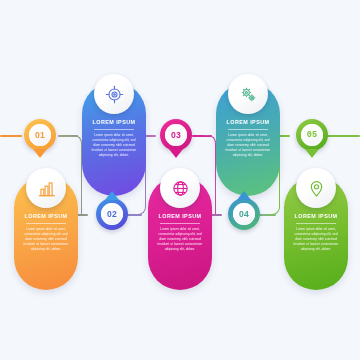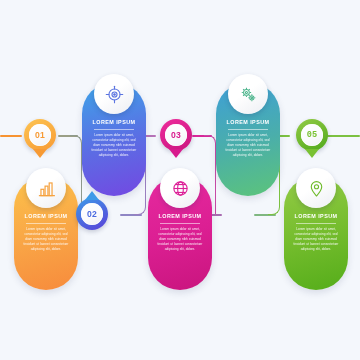--- a/index.html
+++ b/index.html
@@ -182,36 +182,43 @@
   </div>
 
   <div class="pin down" style="left:24px;top:119px;">
     <div class="ring" style="background:linear-gradient(150deg,#fdc452 0%,#f79a34 100%);"></div>
     <div class="tail" style="border-top:9px solid #f79a34;"></div>
     <div class="disc">
       <span class="num" style="color:#f79a34;">01</span>
     </div>
   </div>
 
-  <div class="pin up" style="left:76px;top:198px;">
+  <div class="pin up" style="left:96px;top:198px;">
     <div class="ring" style="background:linear-gradient(150deg,#3d9be8 0%,#5a3fd8 100%);"></div>
     <div class="tail" style="border-bottom:9px solid #3d9be8;"></div>
     <div class="disc">
       <span class="num" style="color:#4a6ae0;">02</span>
     </div>
   </div>
 
   <div class="pin down" style="left:160px;top:119px;">
     <div class="ring" style="background:linear-gradient(150deg,#ee2c9c 0%,#c9157e 100%);"></div>
     <div class="tail" style="border-top:9px solid #d81a8d;"></div>
     <div class="disc">
       <span class="num" style="color:#d81a8d;">03</span>
     </div>
   </div>
 
+  <div class="pin up" style="left:228px;top:198px;">
+    <div class="ring" style="background:linear-gradient(150deg,#3a93d4 0%,#4fb96f 100%);"></div>
+    <div class="tail" style="border-bottom:9px solid #3a93d4;"></div>
+    <div class="disc">
+      <span class="num" style="color:#44a59c;">04</span>
+    </div>
+  </div>
 
   <div class="pin down" style="left:296px;top:119px;">
     <div class="ring" style="background:linear-gradient(150deg,#93cb46 0%,#4fa81b 100%);"></div>
     <div class="tail" style="border-top:9px solid #79c132;"></div>
     <div class="disc">
       <span class="num" style="color:#79c132;font-family:Liberation Mono, monospace;">05</span>
     </div>
   </div>
 
 </div>

